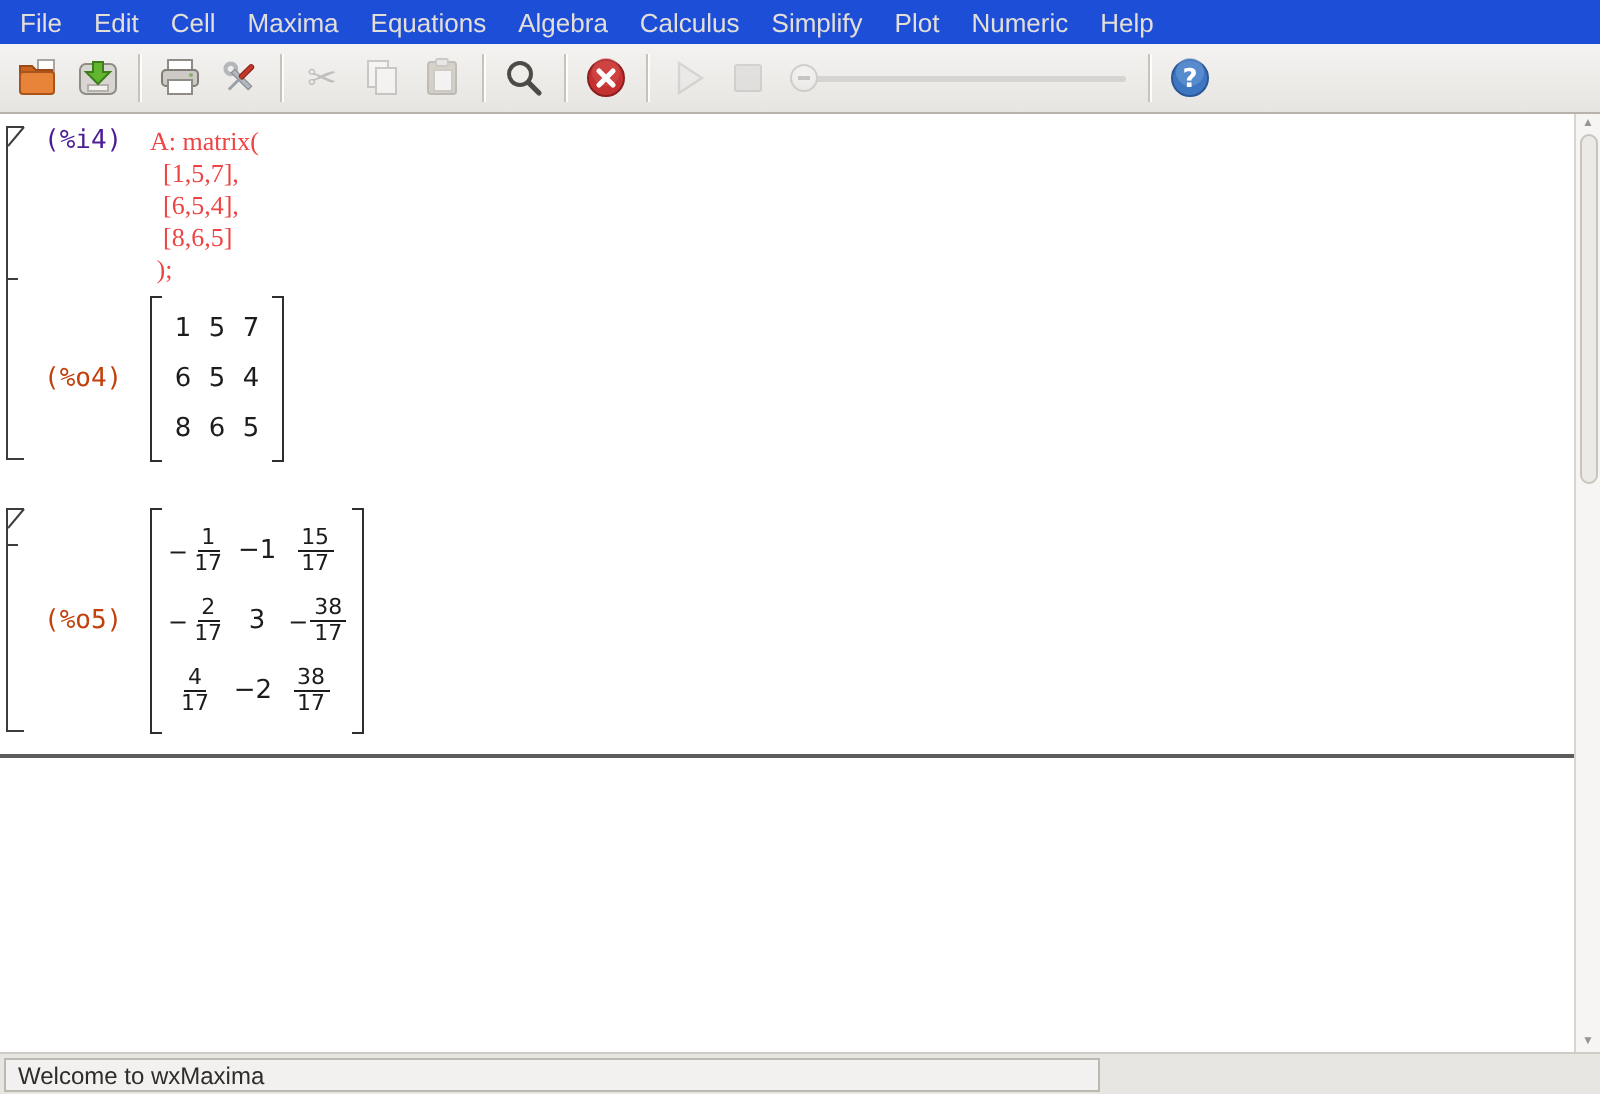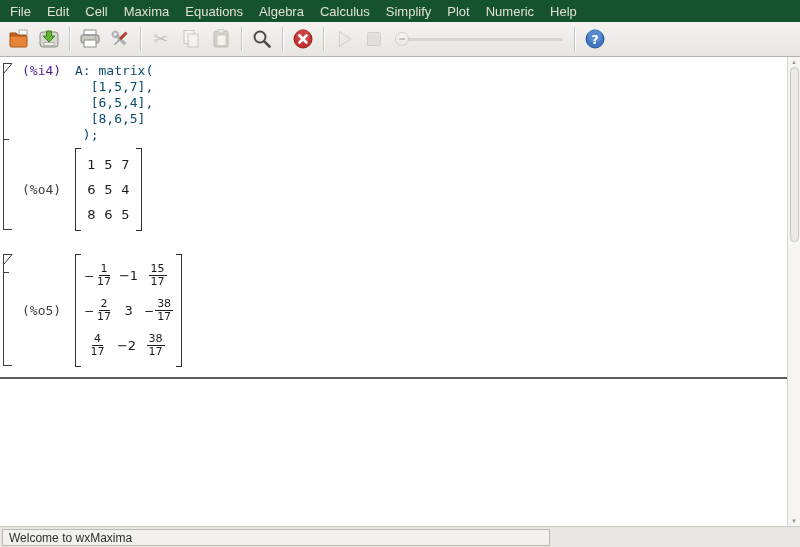--- a/index.html
+++ b/index.html
@@ -1,20 +1,20 @@
 <!DOCTYPE html>
 <html><head>
 <meta charset="utf-8">
 <style>
   * { margin:0; padding:0; box-sizing:border-box; }
   html,body { width:800px; height:547px; overflow:hidden; background:#fff;
               font-family:"Liberation Sans", sans-serif; }
 
   
-  .menubar { height:22px; background:#14532d; display:flex; align-items:center;
+  .menubar { height:22px; background:#1d4ed8; display:flex; align-items:center;
              padding-left:2px; }
   .menu-item { color:#e3dfd8; font-size:13px; padding:2px 8px; cursor:default;
                white-space:nowrap; }
 
   
   .toolbar { height:35px; background:linear-gradient(#f4f3f1,#e7e5e1);
              border-bottom:1px solid #b7b3ac; display:flex; align-items:center;
              padding:0 4px; }
   .tbtn { width:30px; height:28px; border:none; background:transparent;
           display:flex; align-items:center; justify-content:center; padding:0; }
@@ -40,23 +40,23 @@
   .bracket { position:absolute; left:3px; top:0; bottom:1px; width:9px;
              border-left:1px solid #3c3c3c; }
   .bracket::before { content:''; position:absolute; left:0; top:0; width:8px; height:1px; background:#3c3c3c; }
   .bracket::after  { content:''; position:absolute; left:0; bottom:0; width:8px; height:1px; background:#3c3c3c; }
   .flag { position:absolute; left:0; top:0; }
   .tick { position:absolute; left:0; width:5px; height:1px; background:#3c3c3c; }
 
   .mono { font-family:"DejaVu Sans Mono", monospace; font-size:13px; line-height:16px; }
   .in-row { display:flex; }
   .in-label { width:53px; flex:none; color:#4c1d95; }
-  .code-line { white-space:pre; color:#0c4a6e; }
+  .code-line { white-space:pre; color:#ef4444;font-family:Liberation Serif, serif; }
   .out-row { display:flex; align-items:center; margin-top:5px; }
-  .out-label { width:53px; flex:none; color:#404040; }
+  .out-label { width:53px; flex:none; color:#c2410c; }
 
   .matrix { position:relative; display:inline-flex; flex-direction:column;
             padding:4px 8px; font-family:"DejaVu Sans", sans-serif; color:#1c1c1c; }
   .matrix::before { content:''; position:absolute; left:0; top:0; bottom:0; width:5px;
                     border:1px solid #2e2e2e; border-right:none; }
   .matrix::after  { content:''; position:absolute; right:0; top:0; bottom:0; width:5px;
                     border:1px solid #2e2e2e; border-left:none; }
   .mrow { display:flex; }
   .mcell { display:flex; align-items:center; justify-content:center;
            font-size:13px; }

